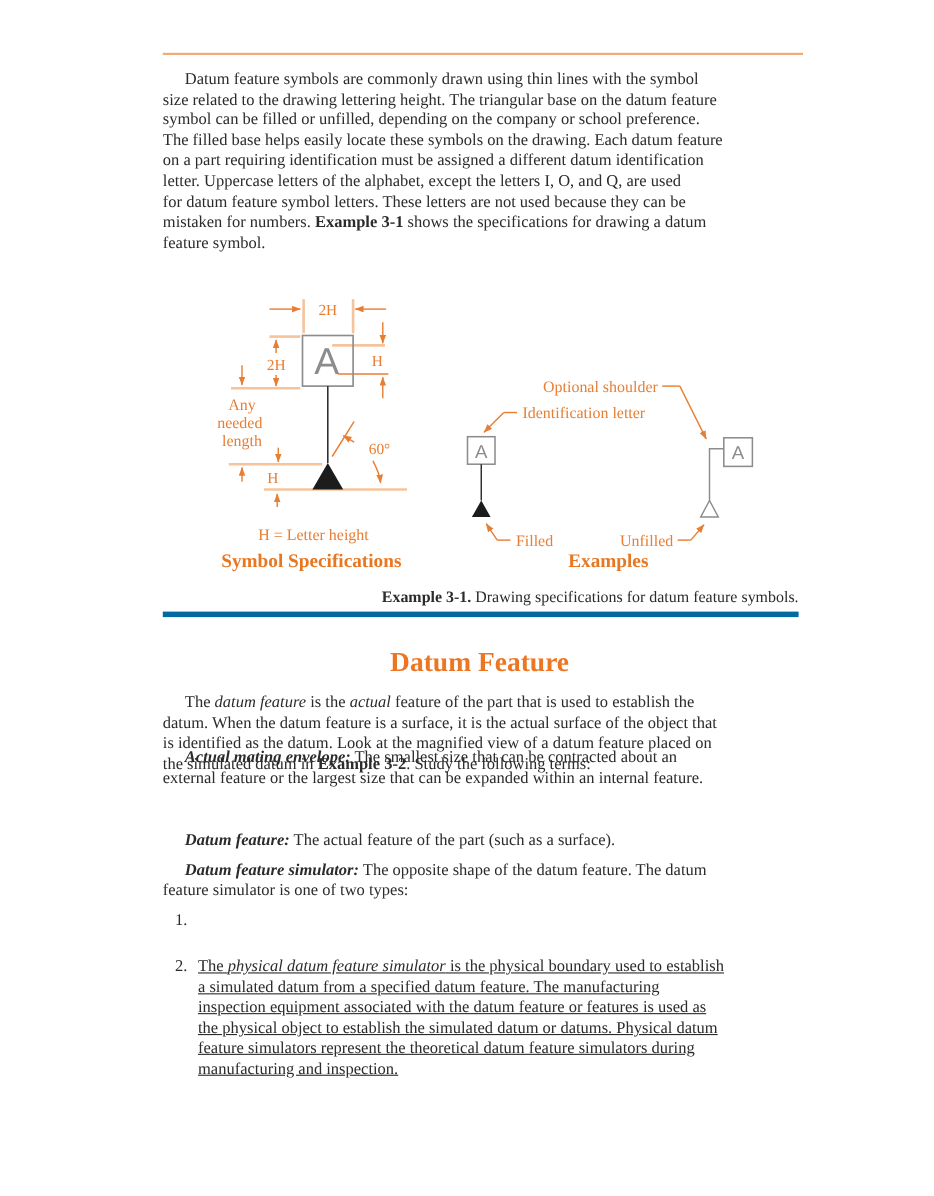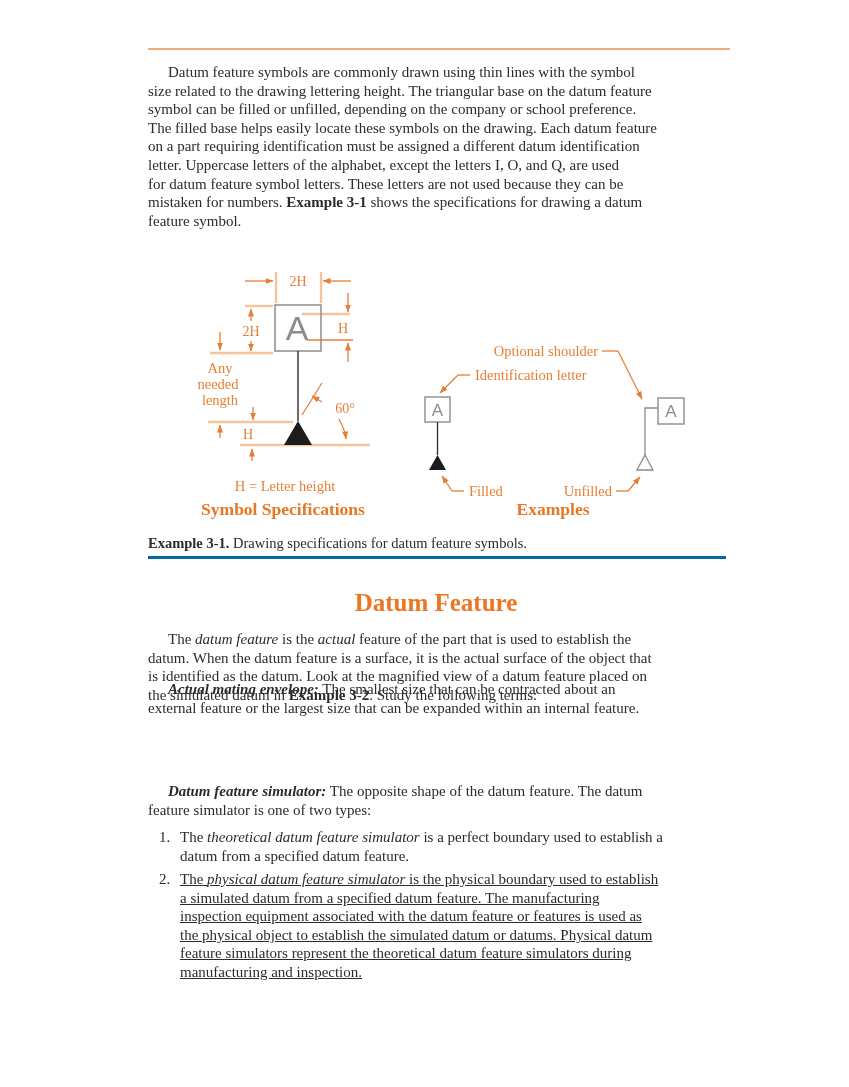--- a/index.html
+++ b/index.html
@@ -19,21 +19,21 @@
   #running-header .gap2{margin-left:30px;font-style:italic;}
   #header-rule{top:48px;left:148px;width:582px;height:0;border-top:2px solid #f2ab76;}
   
   .bodytext{
     font-size:15px;line-height:18.6px;white-space:pre;text-align:left;color:#2b2b2b;
   }
   .indent{text-indent:20px;}
   #intro-paragraph{top:63px;left:148px;}
   #caption{
     top:534px;left:148px;width:578px;font-size:14.5px;line-height:18px;
-    border-bottom:3px solid #0369a1;padding-bottom:4px;white-space:pre;
+    border-bottom:5px solid #0369a1;padding-bottom:4px;white-space:pre;text-align:right;
   }
   #section-heading{
     top:589px;left:148px;width:576px;text-align:center;
     font-size:25px;line-height:28px;font-weight:bold;color:#ed7623;
   }
   #section-intro{top:630px;left:148px;}
   #term-1{top:680px;left:148px;}
   #term-2{top:755px;left:148px;}
   #term-3{top:782px;left:148px;}
   .list-num{font-size:15px;line-height:18.6px;}
@@ -156,26 +156,25 @@
 
   <div id="section-heading" class="abs">Datum Feature</div>
 
   <div id="section-intro" class="abs bodytext indent"><span>The </span><span class="i">datum feature</span><span> is the </span><span class="i">actual</span><span> feature of the part that is used to establish the
 datum. When the datum feature is a surface, it is the actual surface of the object that
 is identified as the datum. Look at the magnified view of a datum feature placed on
 the simulated datum in </span><span class="b">Example 3-2</span><span>. Study the following terms:</span></div>
 
   <div id="term-1" class="abs bodytext indent"><span class="b i">Actual mating envelope:</span><span> The smallest size that can be contracted about an
 external feature or the largest size that can be expanded within an internal feature.</span></div>
+  <div id="term-2" class="abs bodytext indent"><span class="b i">Datum feature:</span><span> The actual feature of the part (such as a surface).</span></div>
   <div id="term-3" class="abs bodytext indent"><span class="b i">Datum feature simulator:</span><span> The opposite shape of the datum feature. The datum
 feature simulator is one of two types:</span></div>
 
   <div id="list-num-1" class="abs list-num">1.</div>
-  <div id="list-txt-1" class="abs bodytext"><span>The </span><span class="i">theoretical datum feature simulator</span><span> is a perfect boundary used to establish a
-datum from a specified datum feature.</span></div>
   <div id="list-num-2" class="abs list-num">2.</div>
   <div id="list-txt-2" class="abs bodytext"><span>The </span><span class="i">physical datum feature simulator</span><span> is the physical boundary used to establish
 a simulated datum from a specified datum feature. The manufacturing
 inspection equipment associated with the datum feature or features is used as
 the physical object to establish the simulated datum or datums. Physical datum
 feature simulators represent the theoretical datum feature simulators during
 manufacturing and inspection.</span></div>
 
 </div>
 

